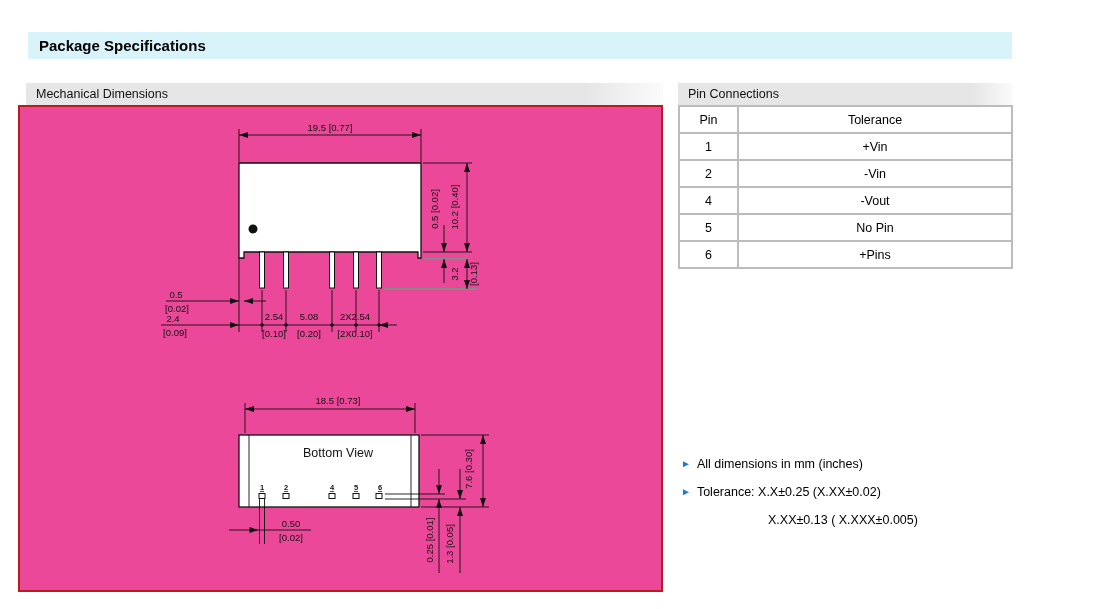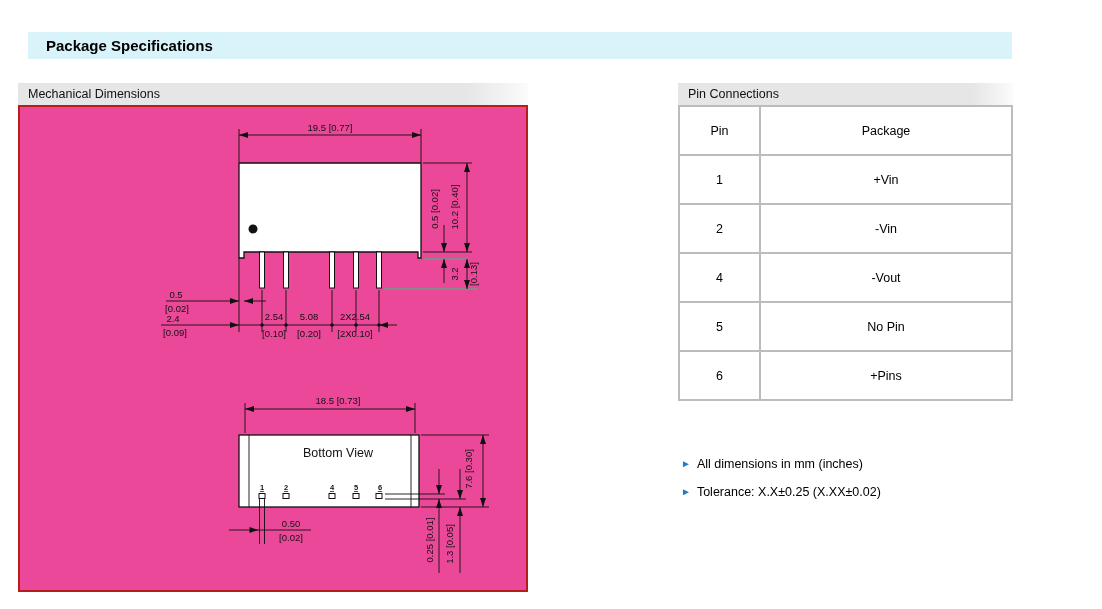--- a/index.html
+++ b/index.html
@@ -1,33 +1,33 @@
 <!DOCTYPE html>
 <html><head>
 <meta charset="utf-8">
 <style>
   html,body{margin:0;padding:0;background:#fff;}
   body{font-family:"Liberation Sans",sans-serif;color:#111;}
   .page{position:relative;width:1102px;height:609px;background:#fff;overflow:hidden;}
 
   .page-title{position:absolute;left:28px;top:32px;width:984px;height:27px;
     background:#d9f3fb;font-size:15px;font-weight:bold;line-height:27px;
-    padding-left:18px;box-sizing:border-box;color:#000;}
+    padding-left:11px;box-sizing:border-box;color:#000;}
 
   .panel-header{height:22px;background:linear-gradient(to right,#e6e6e6 88%,#fbfbfb 100%);
     font-size:12.5px;line-height:22px;padding-left:10px;box-sizing:border-box;color:#111;}
 
-  .left-panel{position:absolute;left:18px;top:83px;width:510px;height:509px;}
+  .left-panel{position:absolute;left:18px;top:83px;width:637px;height:509px;padding-left:8px;}
   .left-panel .panel-body{position:absolute;left:0;top:22px;right:0;bottom:0;
     border:2px solid #b91c1c;background:#ec4899;}
 
   .right-panel{position:absolute;left:678px;top:83px;width:335px;}
   table.pin-table{width:335px;border-collapse:collapse;table-layout:fixed;}
   table.pin-table th,table.pin-table td{border:2px solid #bcbcbc;background:#fff;
-    font-size:12.5px;font-weight:normal;text-align:center;height:25px;padding:11px;color:#000;}
+    font-size:12.5px;font-weight:normal;text-align:center;height:25px;padding:0;color:#000;}
   table.pin-table .col-pin{width:57px;}
 
   .notes{position:absolute;left:681px;top:456px;width:410px;font-size:12.5px;color:#000;}
   .note-line{margin-bottom:11px;line-height:16px;white-space:nowrap;}
   .note-line .bullet{color:#1b7cd0;font-size:10px;margin-right:6px;position:relative;top:-1px;}
   .note-line.indent{padding-left:87px;}
 
   svg.mech{display:block;}
   svg.mech text{font-family:"Liberation Sans",sans-serif;font-size:9.5px;fill:#111;}
   svg.mech text.bv{font-size:12.5px;}
@@ -173,21 +173,21 @@
       </svg>
     </div>
   </div>
 
   <div class="right-panel">
     <div class="panel-header">Pin Connections</div>
     <table class="pin-table">
       <tbody>
           <tr>
         <th class="col-pin">Pin</th>
-        <th>Package</th>
+        <th>Tolerance</th>
       </tr>
       <tr>
         <td>1</td>
         <td>+Vin</td>
       </tr>
       <tr>
         <td>2</td>
         <td>-Vin</td>
       </tr>
       <tr>
@@ -206,15 +206,18 @@
       </table>
   </div>
 
   <div class="notes">
     <div class="note-line">
       <span class="bullet">►</span><span>All dimensions in mm (inches)</span>
     </div>
     <div class="note-line">
       <span class="bullet">►</span><span>Tolerance: X.X±0.25 (X.XX±0.02)</span>
     </div>
+    <div class="note-line indent">
+      <span>X.XX±0.13 ( X.XXX±0.005)</span>
+    </div>
   </div>
 
 </div>
 
 </body></html>

